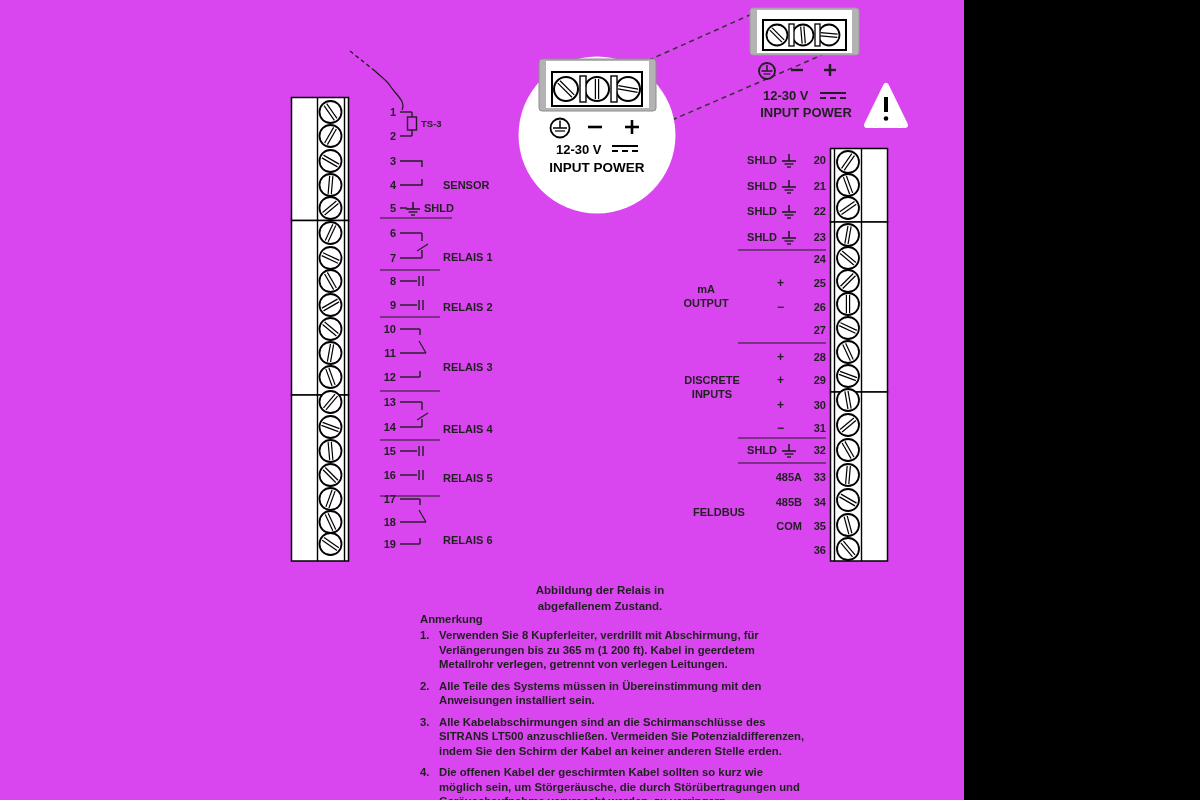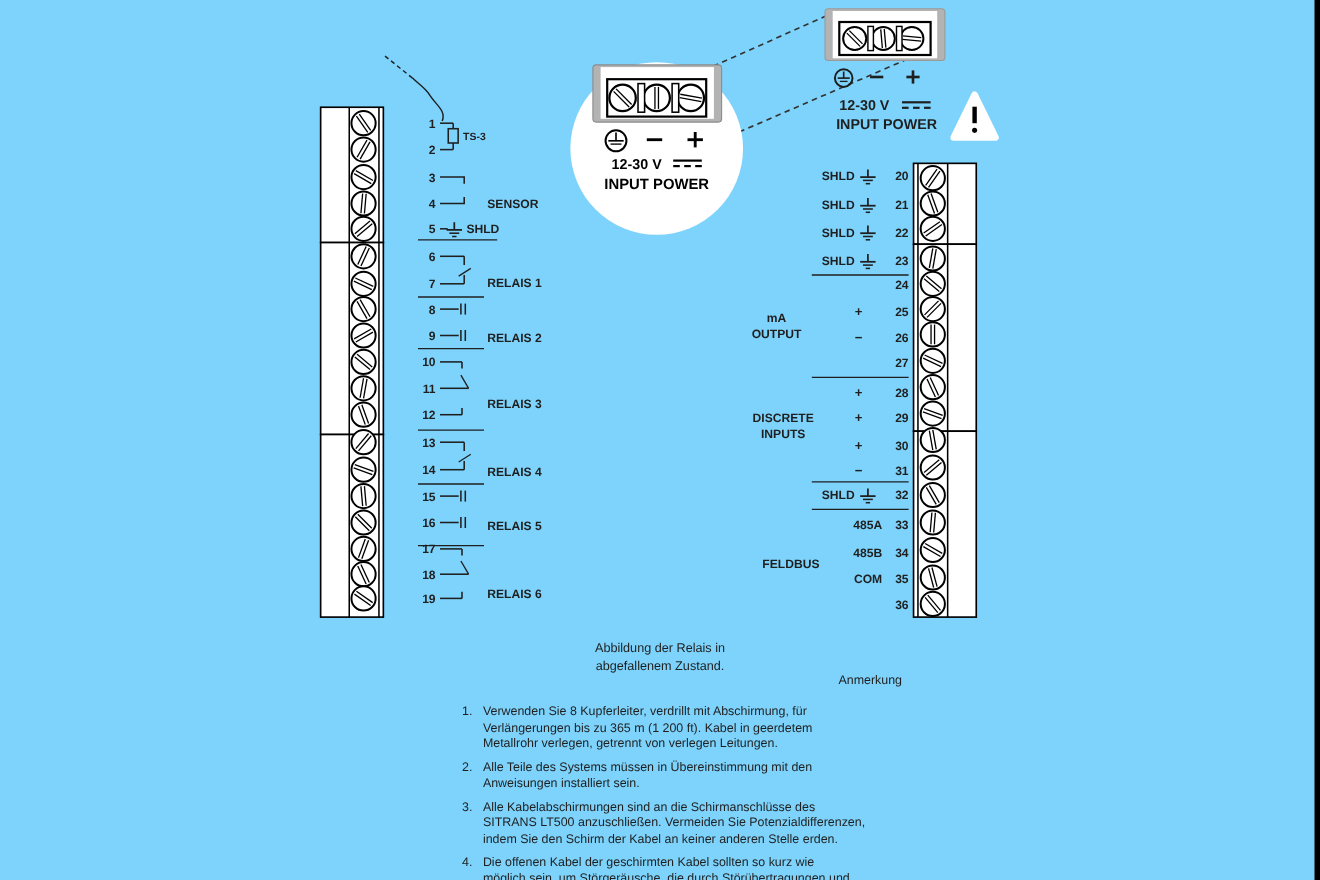--- a/index.html
+++ b/index.html
@@ -1,23 +1,23 @@
 <!DOCTYPE html>
 <html><head>
 <meta charset="utf-8">
 <style>
   html,body{margin:0;padding:0;background:#000;}
-  .stage{position:relative;width:1195px;height:800px;background:#7dd3fc;overflow:hidden;
+  .stage{position:relative;width:964px;height:800px;background:#d946ef;overflow:hidden;
          font-family:"Liberation Sans",sans-serif;}
   svg{position:absolute;top:0;left:0;}
-  .faint{color:#1f1f1f;font-weight:normal;}
+  .faint{color:#1f1f1f;font-weight:bold;}
   .caption{position:absolute;left:515px;top:582px;width:170px;text-align:center;
            font-size:11.5px;line-height:1.4;}
   .notes{position:absolute;left:420px;top:612px;width:400px;font-size:11.3px;line-height:1.28;}
-  .notes-heading{margin-bottom:14px;text-align:right;}
+  .notes-heading{margin-bottom:2px;}
   .note-item{display:flex;margin-bottom:7px;}
   .note-num{width:19px;flex:0 0 19px;}
   .note-text div{white-space:nowrap;}
 </style>
 </head>
 <body>
 
 <div class="stage">
   <svg id="diagram" width="1200" height="800" viewBox="0 0 1200 800">
       <line x1="640" y1="64" x2="752" y2="14" stroke="#333333" stroke-width="1.5" stroke-dasharray="5,4"></line>

